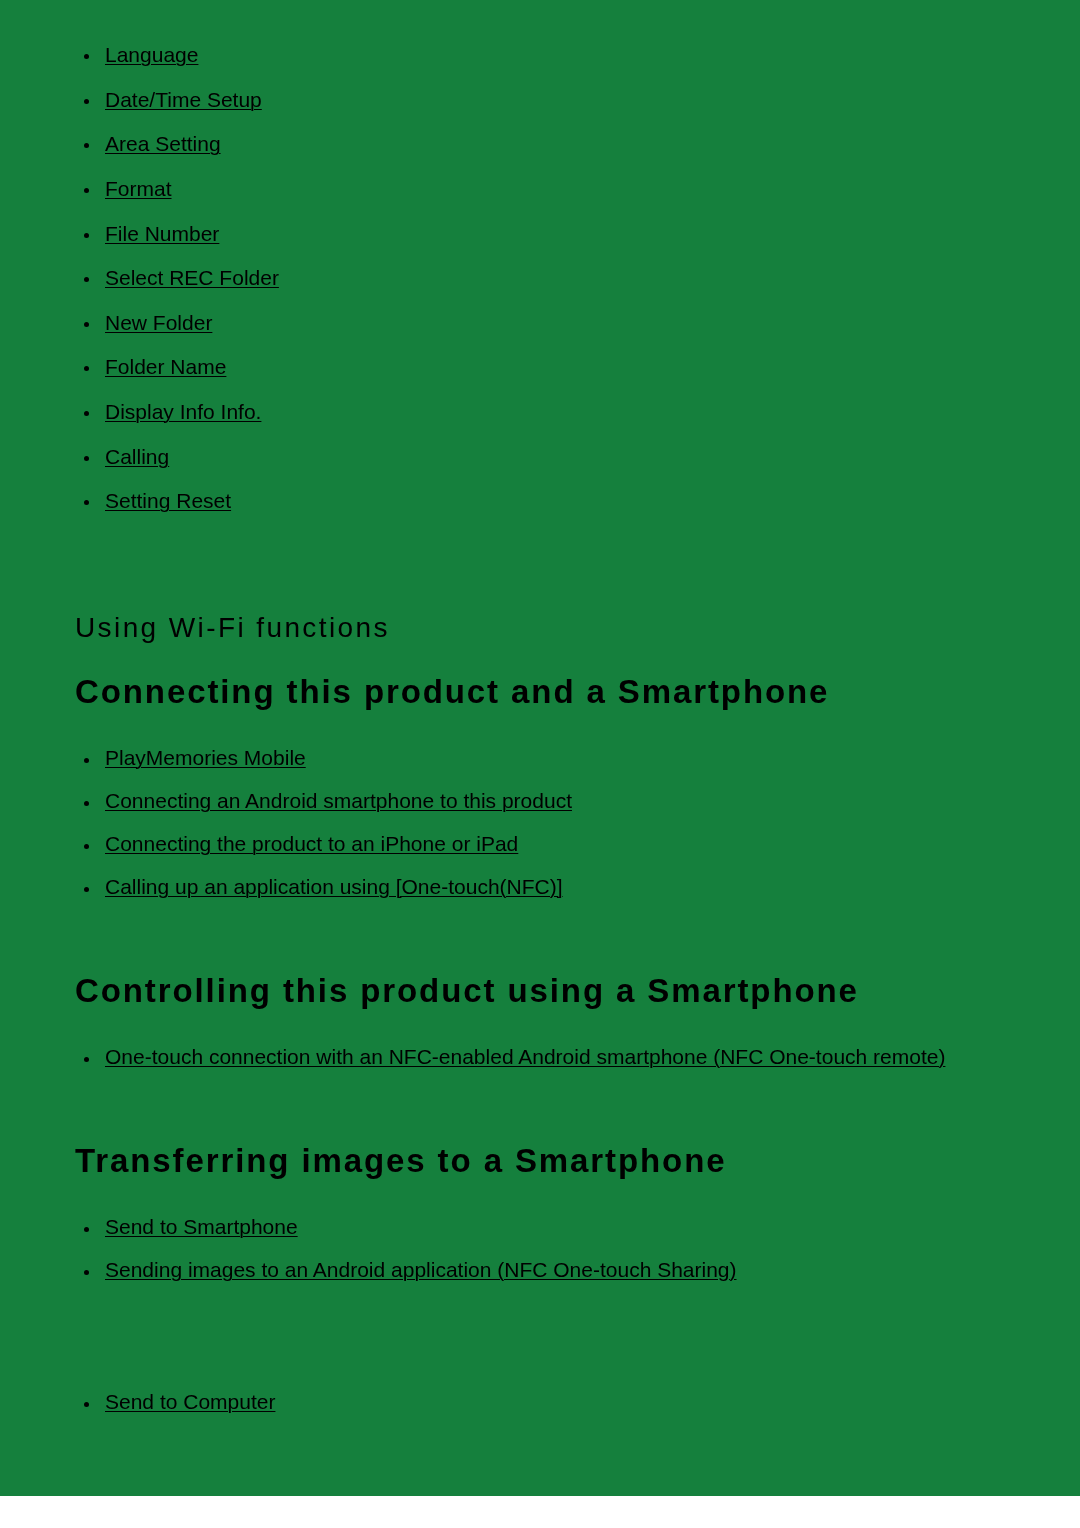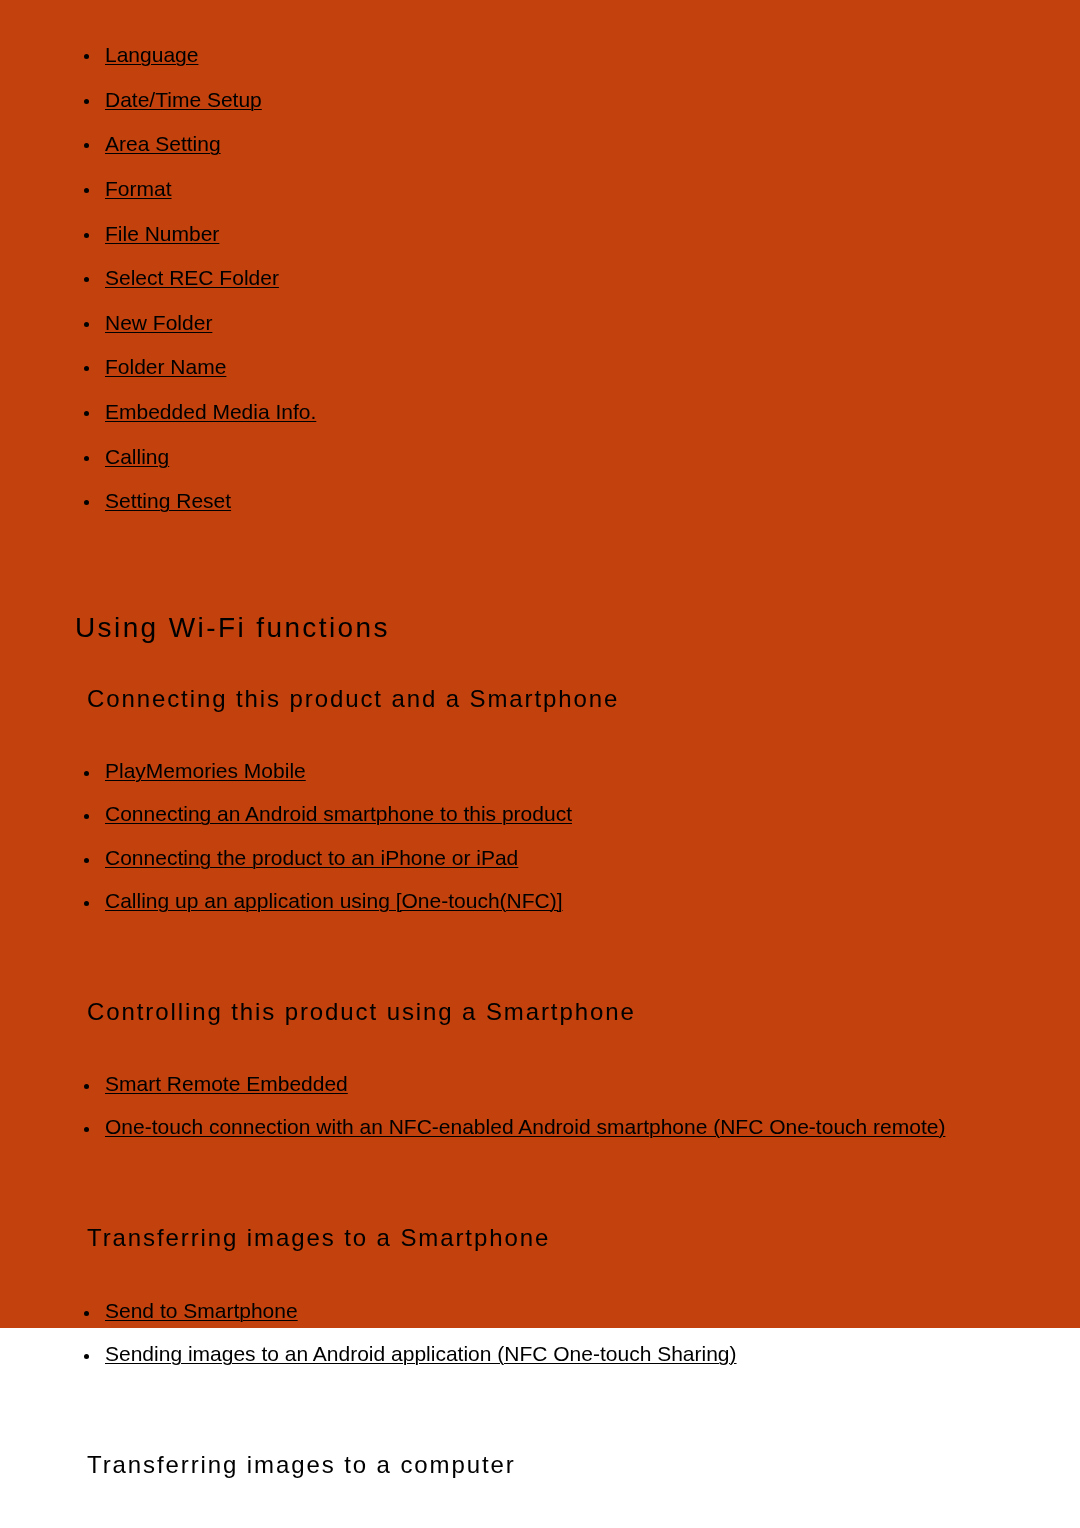--- a/index.html
+++ b/index.html
@@ -11,22 +11,22 @@
   body {
     width: 1080px;
     height: 1528px;
     font-family: "Liberation Sans", sans-serif;
     color: #000000;
     overflow: hidden;
   }
   .page {
     position: relative;
     width: 1080px;
-    height: 1328px;
-    background: #c2410c;
+    height: 1496px;
+    background: #15803d;
     box-sizing: border-box;
   }
 
   
   ul.link-list {
     list-style: none;
     margin: 0;
     padding: 0;
   }
   ul.link-list > li {
@@ -71,24 +71,24 @@
   h1.doc-h1 {
     font-size: 28px;
     font-weight: 400;
     letter-spacing: 2.4px;
     margin: 0;
     padding: 0;
     line-height: 1.1;
     color: #000000;
   }
   h2.doc-h2 {
-    font-size: 24px;
-    font-weight: 400;
+    font-size: 33px;
+    font-weight: 700;
     letter-spacing: 1.9px;
-    margin: 12px;
+    margin: 0;
     padding: 0;
     line-height: 1.15;
     color: #000000;
   }
 
   
   .content {
     position: absolute;
     left: 75px;
     top: 44px;
@@ -107,21 +107,21 @@
 
     <ul class="link-list list-settings">
       <li><a href="#">Language </a></li>
       <li><a href="#">Date/Time Setup</a></li>
       <li><a href="#">Area Setting</a></li>
       <li><a href="#">Format</a></li>
       <li><a href="#">File Number</a></li>
       <li><a href="#">Select REC Folder</a></li>
       <li><a href="#">New Folder</a></li>
       <li><a href="#">Folder Name</a></li>
-      <li><a href="#">Embedded Media Info.</a></li>
+      <li><a href="#">Display Info Info.</a></li>
       <li><a href="#">Calling</a></li>
       <li><a href="#">Setting Reset</a></li>
     </ul>
 
     <div class="gap-before-h1"></div>
 
     <h1 class="doc-h1">Using Wi-Fi functions</h1>
 
     <div class="gap-h1-to-h2"></div>
 
@@ -132,35 +132,33 @@
       <li><a href="#">Connecting an Android smartphone to this product</a></li>
       <li><a href="#">Connecting the product to an iPhone or iPad</a></li>
       <li><a href="#">Calling up an application using [One-touch(NFC)]</a></li>
     </ul>
 
     <div class="gap-list-to-h2"></div>
 
     <h2 class="doc-h2">Controlling this product using a Smartphone</h2>
     <div class="gap-h2-to-list"></div>
     <ul class="link-list list-tight">
-      <li><a href="#">Smart Remote Embedded</a></li>
       <li><a href="#">One-touch connection with an NFC-enabled Android smartphone (NFC One-touch remote)</a></li>
     </ul>
 
     <div class="gap-list-to-h2"></div>
 
     <h2 class="doc-h2">Transferring images to a Smartphone</h2>
     <div class="gap-h2-to-list"></div>
     <ul class="link-list list-tight">
       <li><a href="#">Send to Smartphone</a></li>
       <li><a href="#">Sending images to an Android application (NFC One-touch Sharing)</a></li>
     </ul>
 
     <div class="gap-list-to-h2"></div>
 
-    <h2 class="doc-h2">Transferring images to a computer</h2>
     <div class="gap-h2-to-list"></div>
     <ul class="link-list list-tight">
       <li><a href="#">Send to Computer</a></li>
     </ul>
 
   </div>
 </div>
 
 </body></html>

